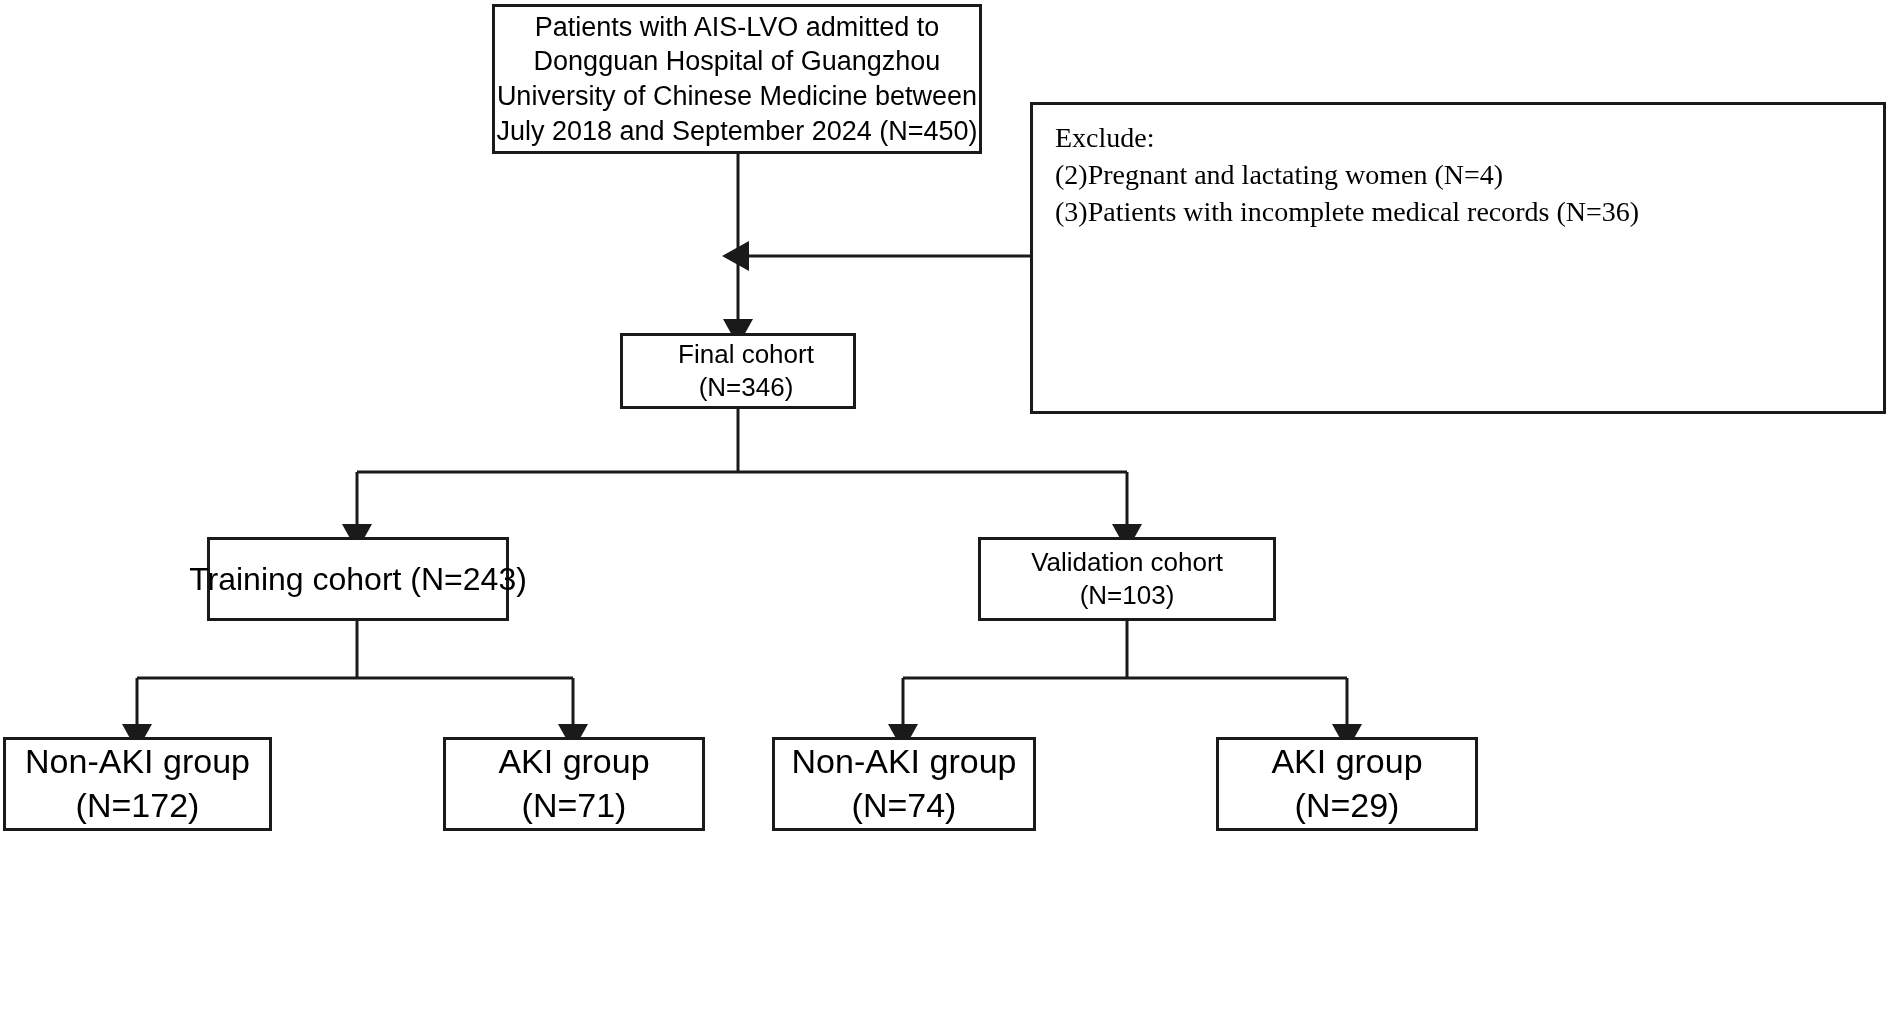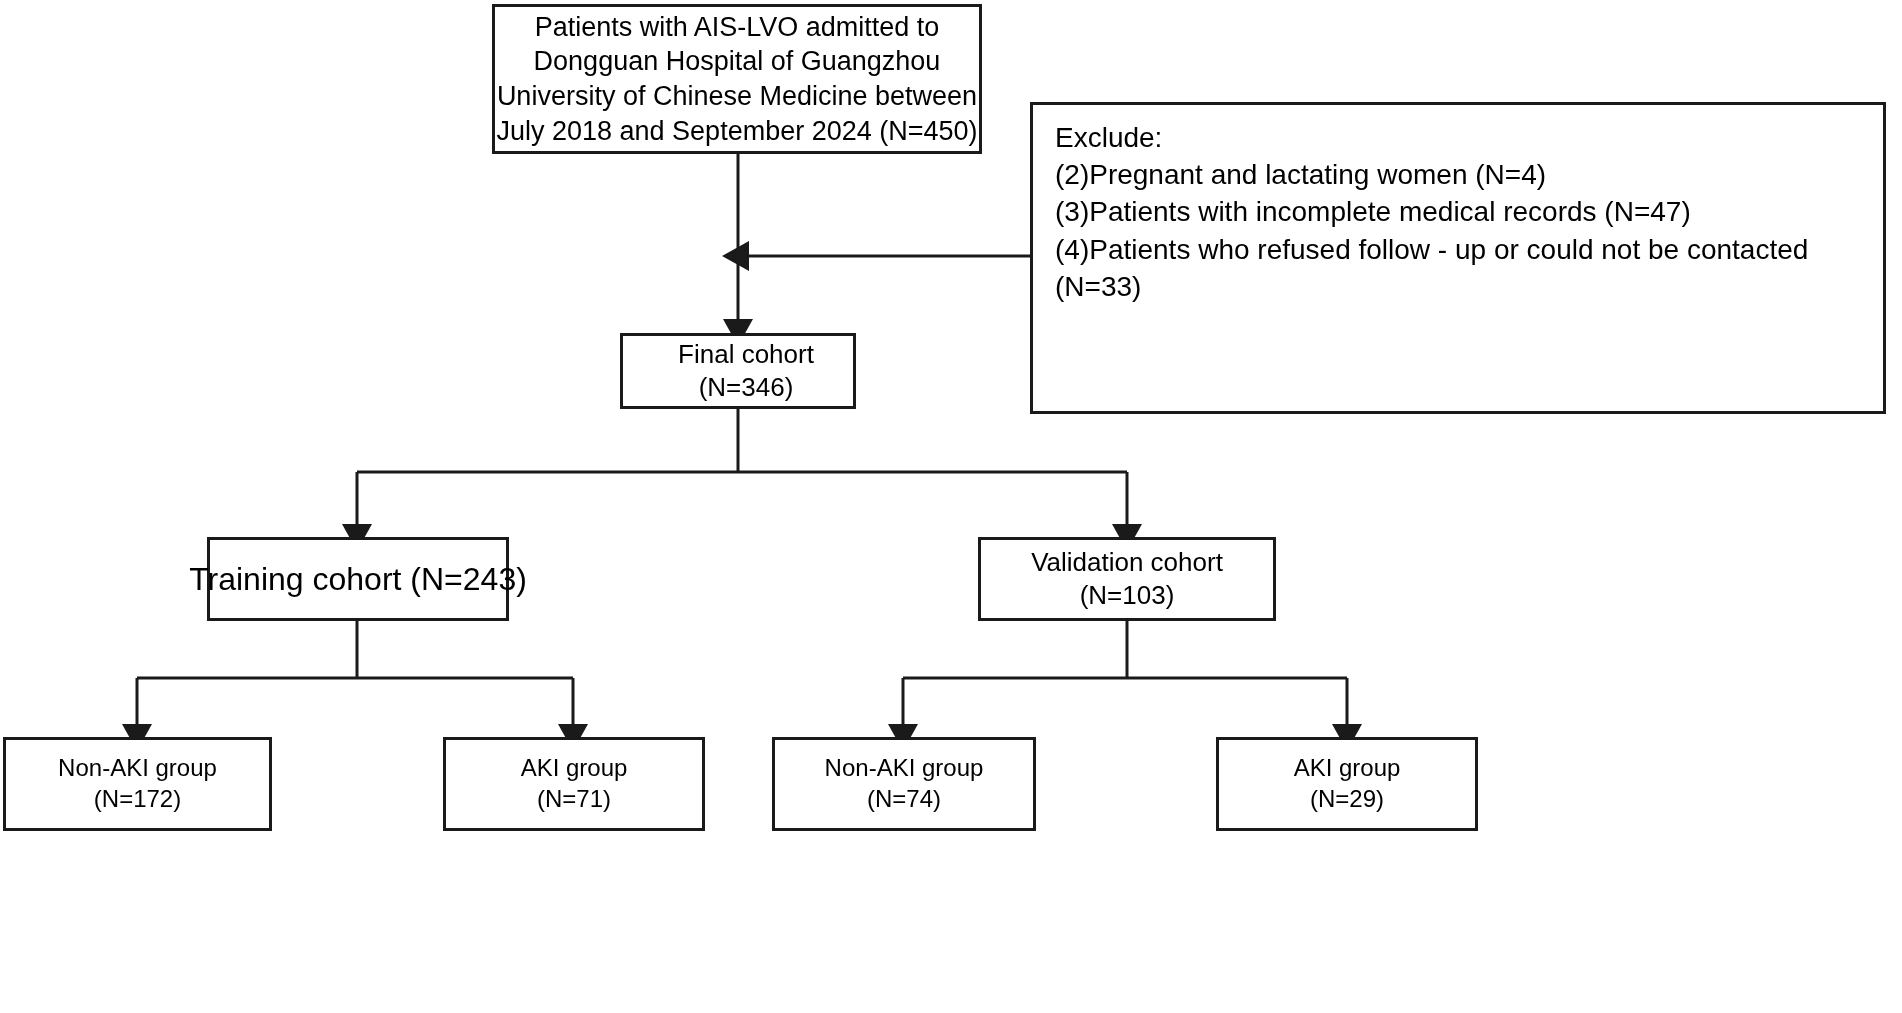--- a/index.html
+++ b/index.html
@@ -46,38 +46,38 @@
   
   #node-exclude {
     left: 1030px; top: 102px; width: 856px; height: 312px;
     align-items: flex-start;
     justify-content: flex-start;
     text-align: left;
     padding: 14px 18px 0 22px;
     font-size: 28px;
     line-height: 1.33;
   }
-  #node-exclude .ln { white-space: normal; }
+  #node-exclude .ln { white-space: normal; font-family: Liberation Serif, serif; }
 
   #node-final {
     left: 620px; top: 333px; width: 236px; height: 76px;
     font-size: 26px;
     padding-left: 16px;
   }
 
   #node-training {
     left: 207px; top: 537px; width: 302px; height: 84px;
     font-size: 32px;
   }
   #node-validation {
     left: 978px; top: 537px; width: 298px; height: 84px;
     font-size: 26px;
   }
 
-  .leaf { height: 94px; top: 737px; font-size: 24px; }
+  .leaf { height: 94px; top: 737px; font-size: 34px; }
   #node-train-nonaki { left: 3px;    width: 269px; }
   #node-train-aki    { left: 443px;  width: 262px; }
   #node-val-nonaki   { left: 772px;  width: 264px; }
   #node-val-aki      { left: 1216px; width: 262px; }
 </style>
 </head>
 <body>
 
 <svg id="canvas" viewBox="0 0 1902 1013" xmlns="http://www.w3.org/2000/svg">
   <defs>
@@ -115,22 +115,21 @@
 <div class="node" id="node-source">
   <span class="ln">Patients with AIS-LVO admitted to</span>
   <span class="ln">Dongguan Hospital of Guangzhou</span>
   <span class="ln">University of Chinese Medicine between</span>
   <span class="ln">July 2018 and September 2024 (N=450)</span>
 </div>
 
 <div class="node" id="node-exclude">
   <span class="ln">Exclude:</span>
   <span class="ln">(2)Pregnant and lactating women (N=4)</span>
-  <span class="ln">(3)Patients with incomplete medical records (N=47)</span>
-  <span class="ln">(4)Patients who refused follow - up or could not be contacted (N=33)</span>
+  <span class="ln">(3)Patients with incomplete medical records (N=36)</span>
 </div>
 
 <div class="node" id="node-final">
   <span class="ln">Final cohort</span>
   <span class="ln">(N=346)</span>
 </div>
 
 <div class="node" id="node-training">
   <span class="ln">Training cohort (N=243)</span>
 </div>

